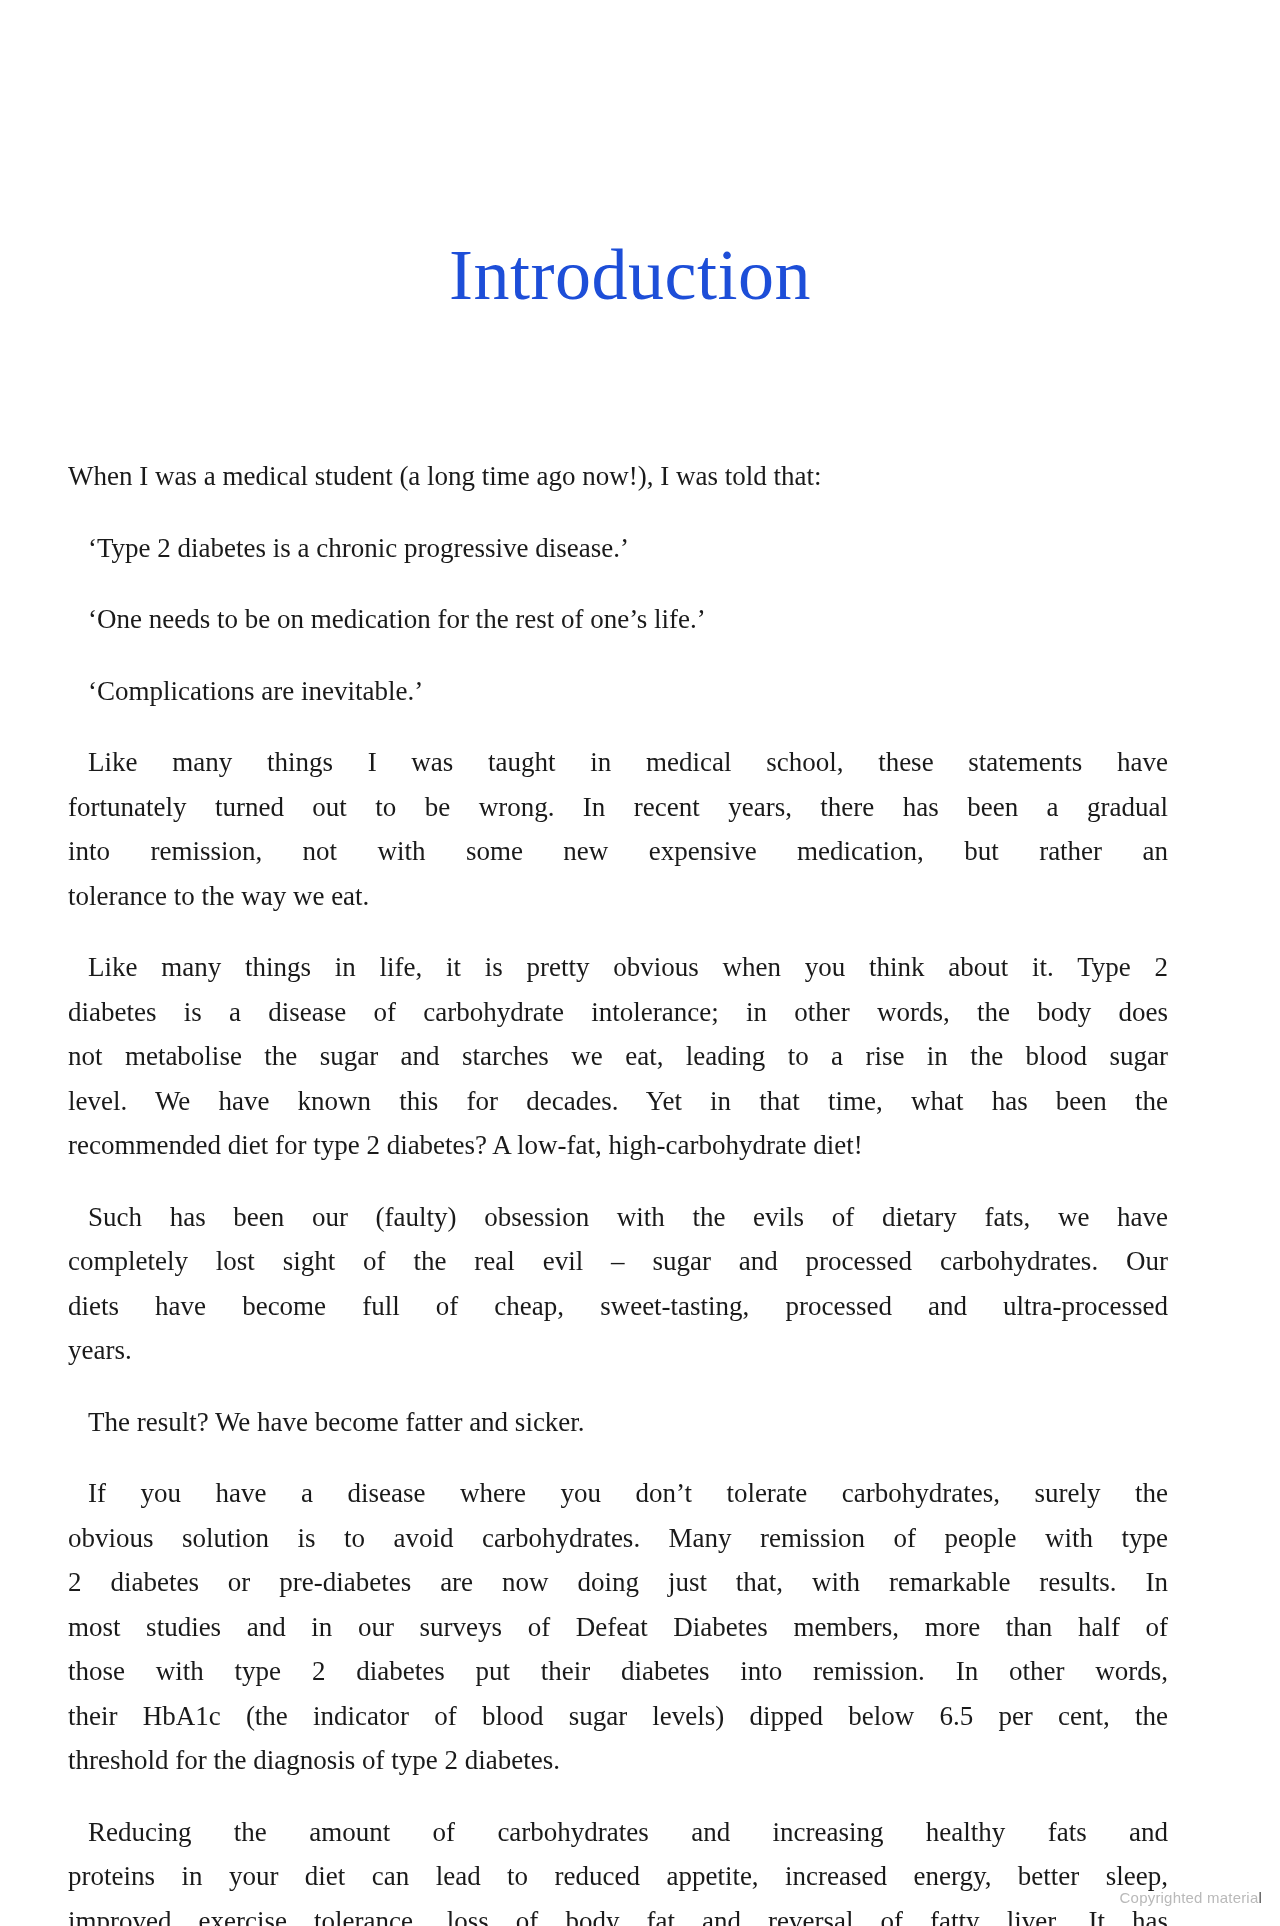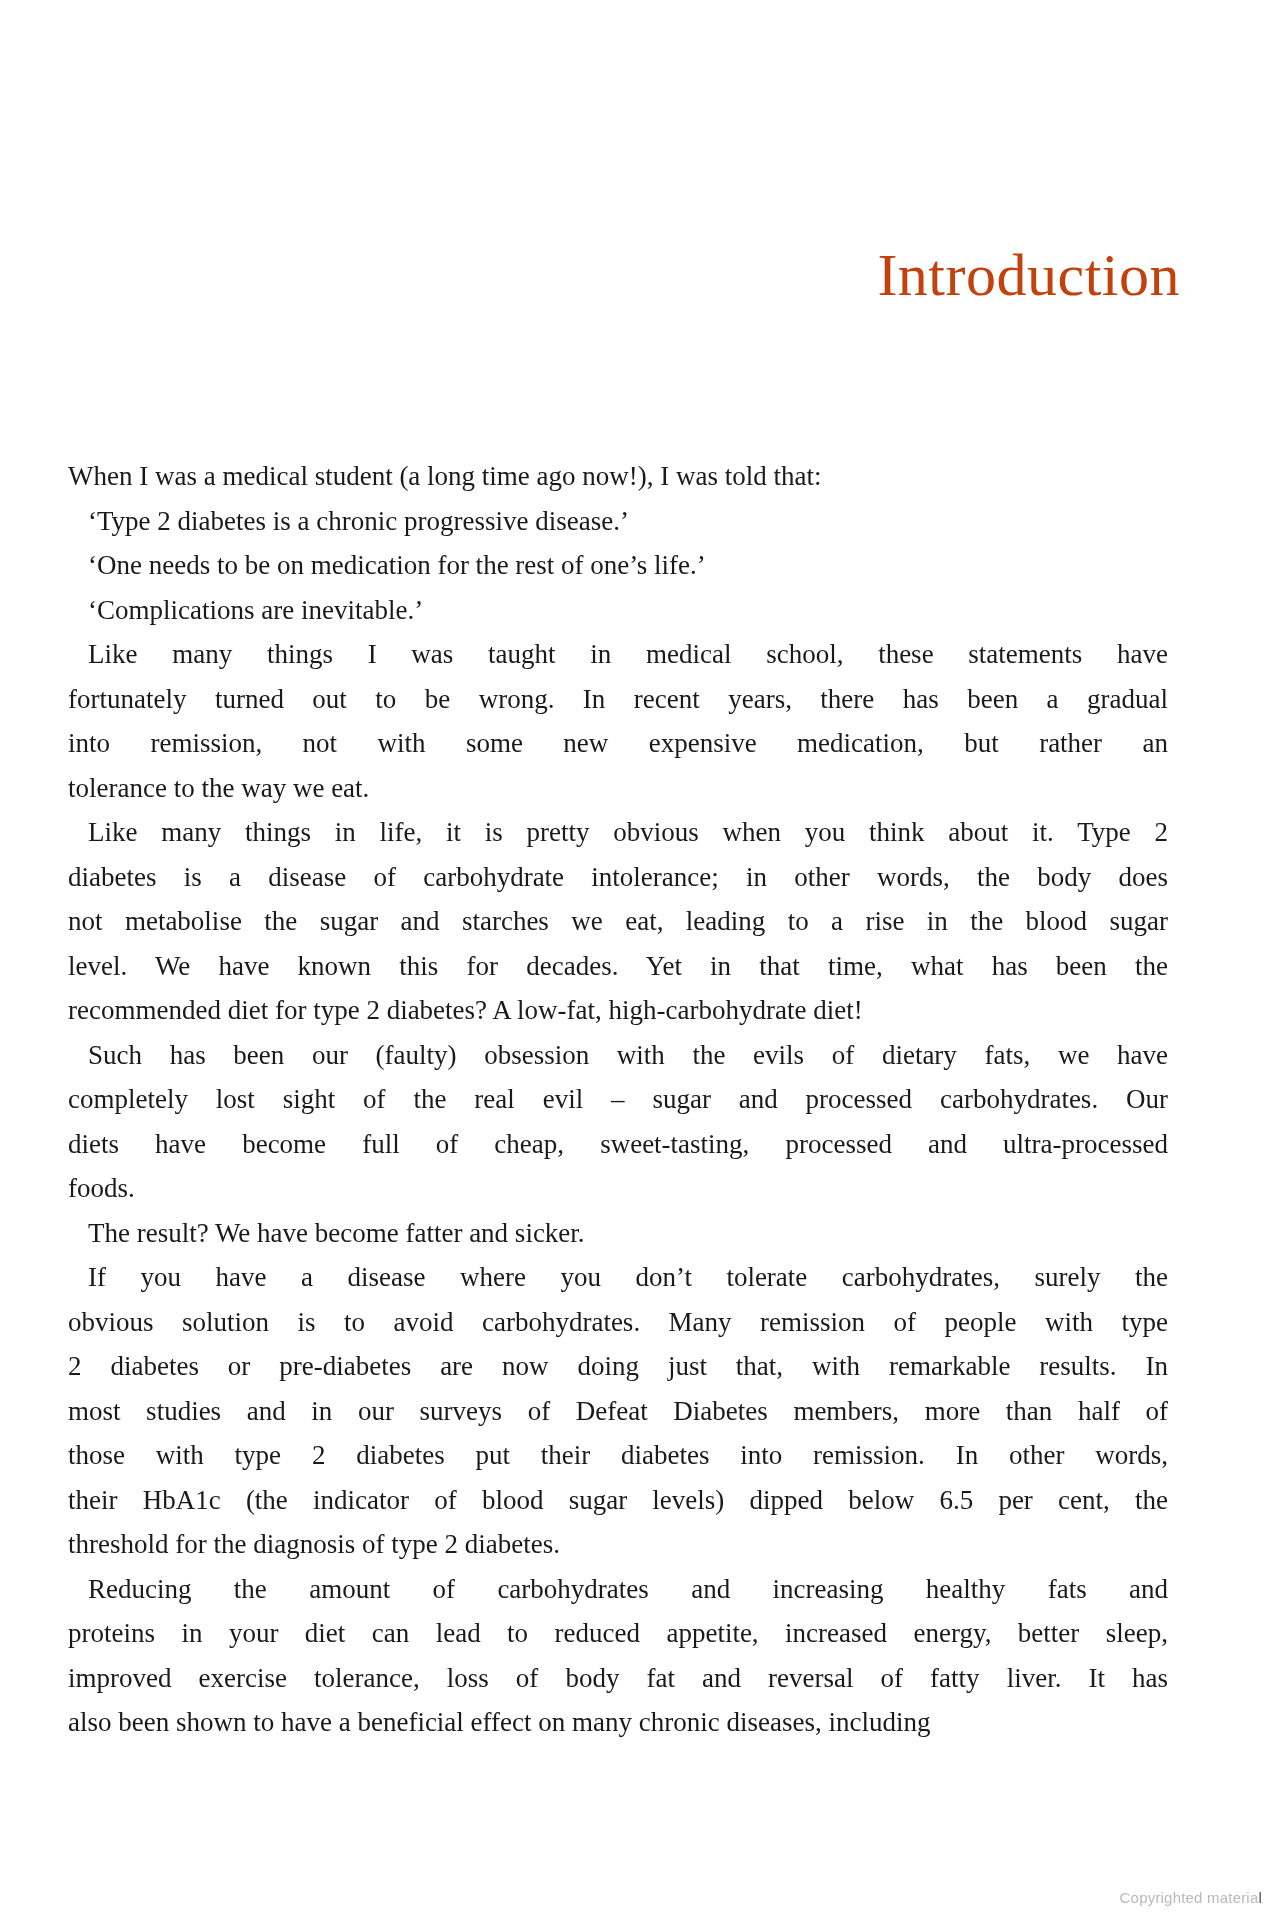--- a/index.html
+++ b/index.html
@@ -13,46 +13,46 @@
     height: 1926px;
     background: #ffffff;
     overflow: hidden;
     font-family: "Liberation Serif", serif;
   }
   .title {
     position: absolute;
     left: 80px;
     top: 233px;
     width: 1100px;
-    text-align: right;
-    font-size: 60px;
+    text-align: center;
+    font-size: 72px;
     line-height: 84px;
     font-weight: 400;
-    color: #c2410c;
+    color: #1d4ed8;
     letter-spacing: 0.5px;
   }
   .content {
     position: absolute;
     left: 68px;
     top: 454px;
     width: 1100px;
     font-size: 27px;
     color: #1a1a1a;
   }
   .para { margin: 0; }
   .line {
     line-height: 44.5px;
     white-space: normal;
   }
   .line.j {
     text-align: justify;
     text-align-last: justify;
     text-justify: inter-word;
   }
-  .line.ind { text-indent: 20px; }
+  .line.ind { text-indent: 20px; margin-top: 27px; }
   .footer {
     position: absolute;
     top: 1889px;
     right: 18px;
     font-family: "Liberation Sans", sans-serif;
     font-size: 15px;
     color: #b9b9b9;
     letter-spacing: 0.2px;
   }
   .footer .dark { color: #4f4f4f; }
@@ -86,21 +86,21 @@
         <div class="line j ind">Like many things in life, it is pretty obvious when you think about it. Type 2</div>
         <div class="line j">diabetes is a disease of carbohydrate intolerance; in other words, the body does</div>
         <div class="line j">not metabolise the sugar and starches we eat, leading to a rise in the blood sugar</div>
         <div class="line j">level. We have known this for decades. Yet in that time, what has been the</div>
         <div class="line">recommended diet for type 2 diabetes? A low-fat, high-carbohydrate diet!</div>
       </div>
       <div class="para">
         <div class="line j ind">Such has been our (faulty) obsession with the evils of dietary fats, we have</div>
         <div class="line j">completely lost sight of the real evil – sugar and processed carbohydrates. Our</div>
         <div class="line j">diets have become full of cheap, sweet-tasting, processed and ultra-processed</div>
-        <div class="line">foods.</div>
+        <div class="line">years.</div>
       </div>
       <div class="para">
         <div class="line ind">The result? We have become fatter and sicker.</div>
       </div>
       <div class="para">
         <div class="line j ind">If you have a disease where you don’t tolerate carbohydrates, surely the</div>
         <div class="line j">obvious solution is to avoid carbohydrates. Many remission of people with type</div>
         <div class="line j">2 diabetes or pre-diabetes are now doing just that, with remarkable results. In</div>
         <div class="line j">most studies and in our surveys of Defeat Diabetes members, more than half of</div>
         <div class="line j">those with type 2 diabetes put their diabetes into remission. In other words,</div>

